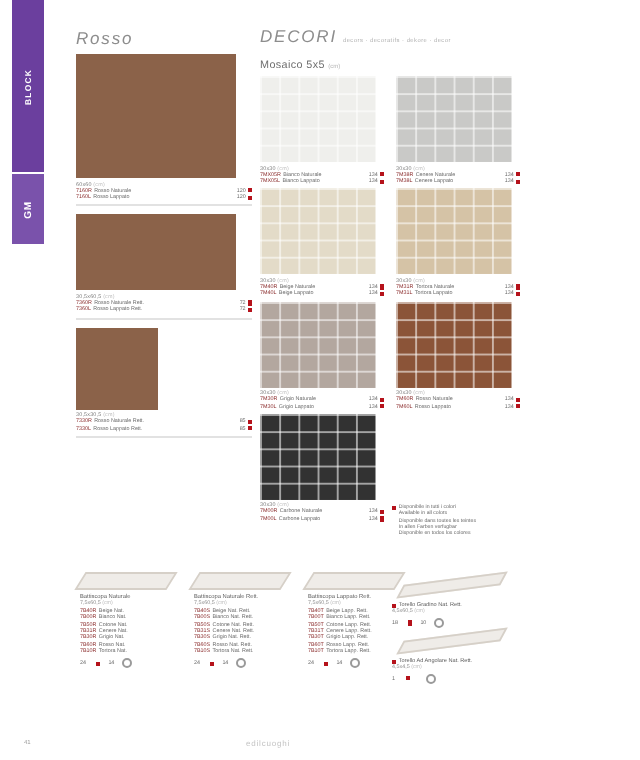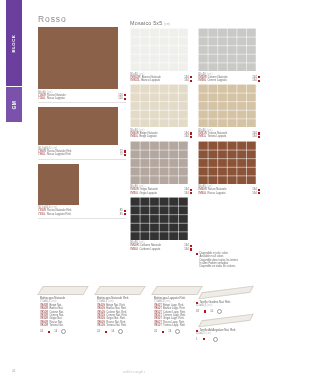--- a/index.html
+++ b/index.html
@@ -11,21 +11,21 @@
   .rail{position:absolute;left:6px;top:0;width:16px;height:122px;}
   .rail-seg{position:absolute;left:0;width:16px;background:#6b3f9e;
             display:flex;align-items:center;justify-content:center;}
   .rail-block{top:0;height:86px;}
   .rail-gm{top:87px;height:35px;background:#7a52ab;}
   .rail-txt{transform:rotate(-90deg);white-space:nowrap;color:#fff;
             font-size:4.2px;letter-spacing:.6px;font-weight:bold;}
   .rail-txt.gm{font-size:5px;letter-spacing:.4px;}
 
   
-  .sec-title{font-size:8.5px;letter-spacing:.9px;color:#8d8d8d;font-weight:normal;}
+  .sec-title{font-size:8.5px;letter-spacing:.9px;color:#8d8d8d;font-weight:normal;font-style:italic;}
   .sec-sub{font-size:2.9px;letter-spacing:.25px;color:#b0b0b0;}
   .grp-title{font-size:5.4px;color:#6f6f6f;letter-spacing:.2px;}
   .grp-title .sz{font-size:3px;color:#b4b4b4;letter-spacing:0;}
 
   .cap{margin-top:1.5px;}
   .cap-size{font-size:2.7px;color:#7d7d7d;letter-spacing:.1px;}
   .cap-size .cm{color:#bdbdbd;}
   .cap-row{display:flex;align-items:center;font-size:2.7px;color:#6a6a6a;
            line-height:3.4px;white-space:nowrap;}
   .cap-code{color:#8a2b2b;margin-right:1.2px;}
@@ -158,20 +158,24 @@
               <span class="cap-pz">85</span>
               <span class="sq"></span>
             </div>
           </div>
           <div class="hr"></div>
         </div>
       </div>
   </div>
 
   <div class="decori">
+    <div class="dec-head">
+      <span class="sec-title">DECORI</span>
+      <span class="sec-sub">decors · decoratifs · dekore · decor</span>
+    </div>
     <div class="grp-title mos-head">
       <span>Mosaico 5x5</span>
       <span class="sz">(cm)</span>
     </div>
     <div class="mos-grid" id="mos-grid">
         <div class="mos-cell">
           <div class="mos-sw" style="background:#efefec"></div>
           <div class="cap">
             <div class="cap-size">30x30 <span class="cm">(cm)</span></div>
             <div class="cap-row">

